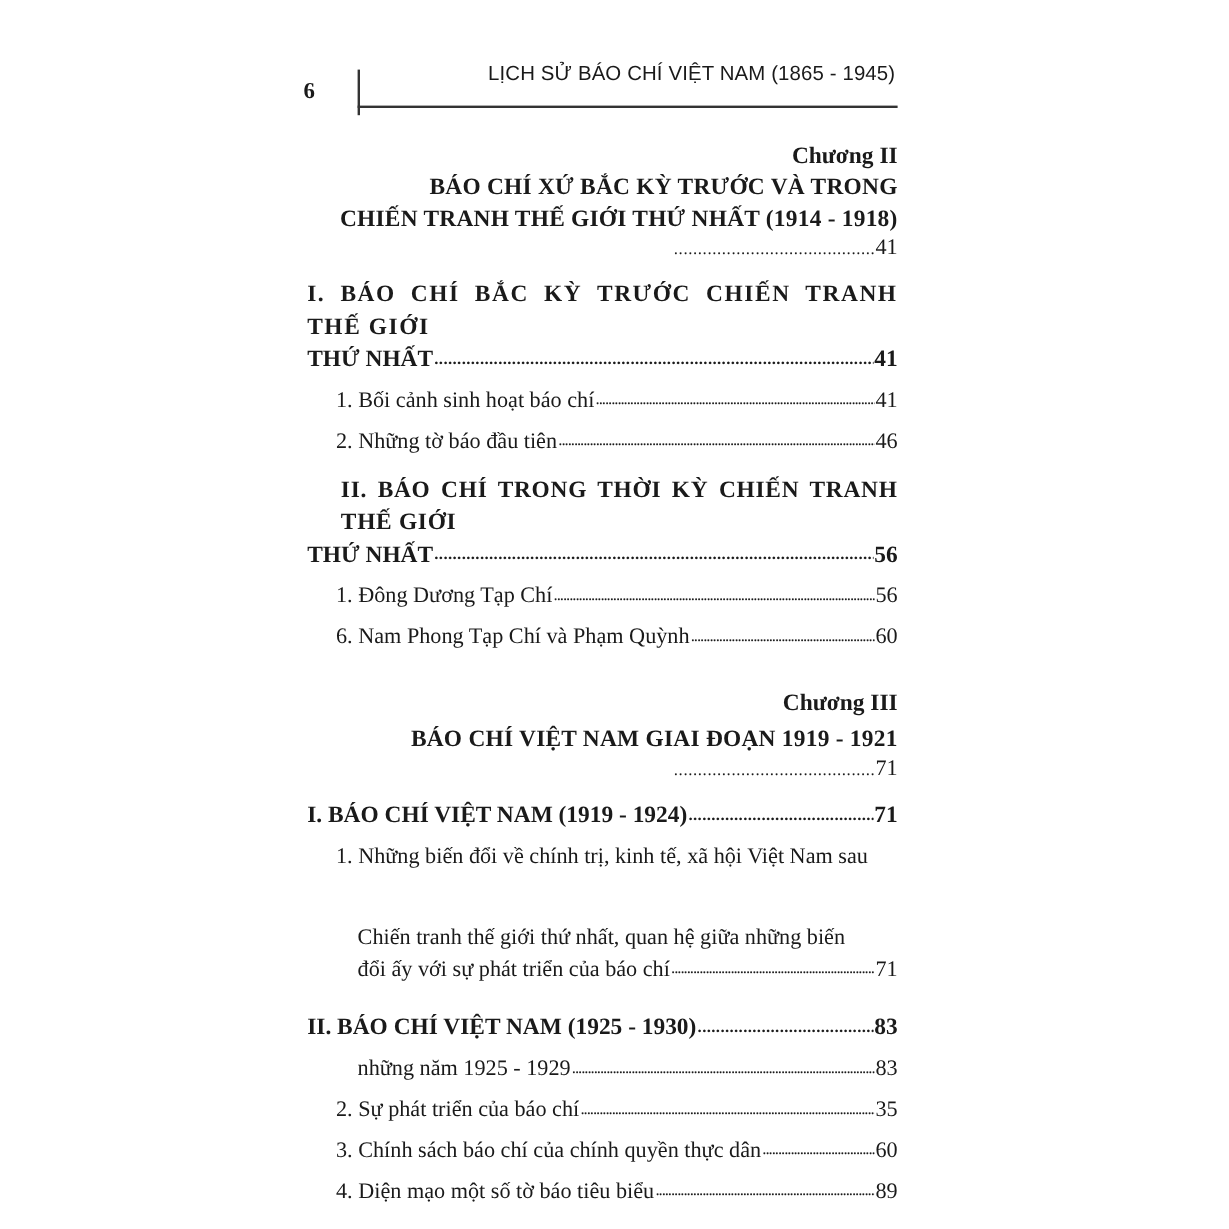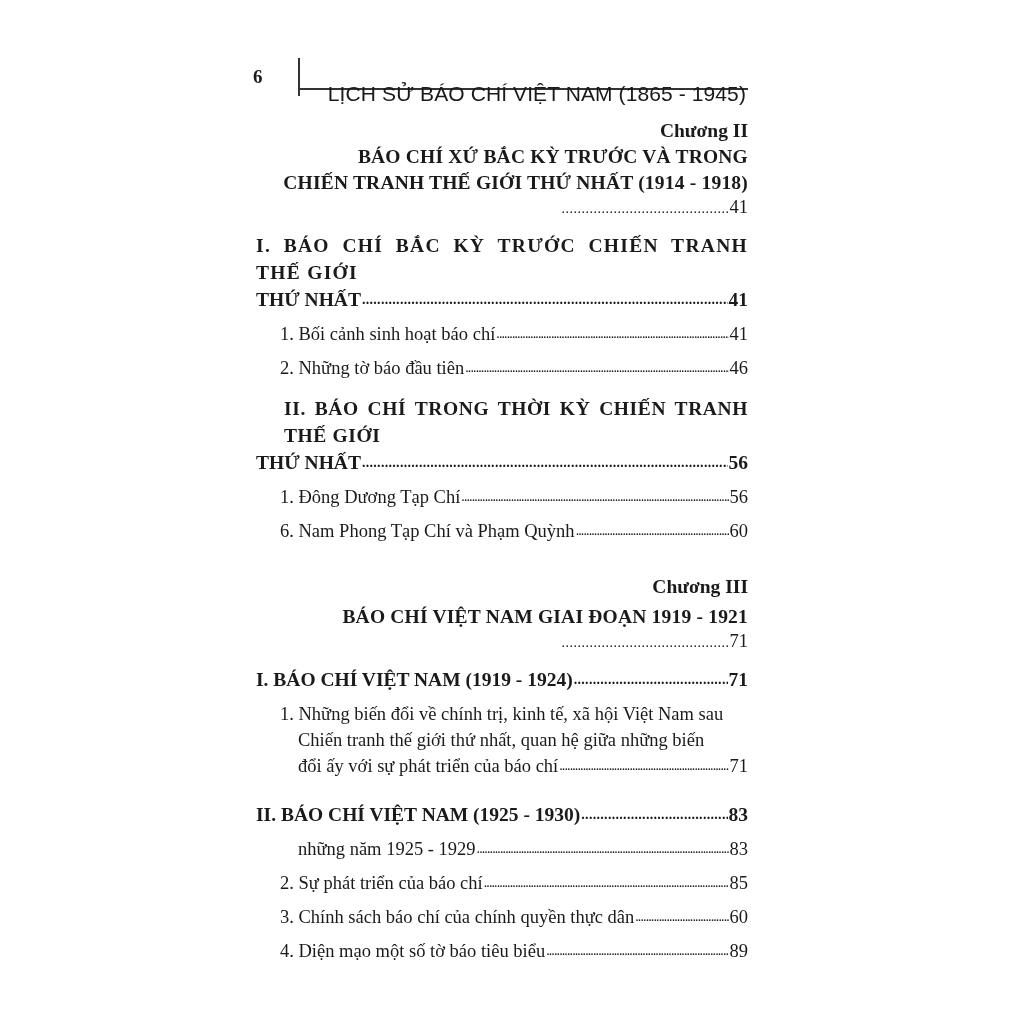--- a/index.html
+++ b/index.html
@@ -4,42 +4,42 @@
   <style>
     html, body { margin: 0; padding: 0; background: #ffffff; }
     body { width: 1024px; height: 1024px; position: relative; overflow: hidden;
            font-family: "Liberation Serif", "DejaVu Serif", serif; color: #1a1a1a; }
     .page { position: absolute; left: 0; top: 0; width: 1024px; height: 1024px; }
 
     
     .hdr-num { position: absolute; left: 253px; top: 66px; font-size: 19px; font-weight: bold; }
     .hdr-vrule { position: absolute; left: 298px; top: 58px; width: 2px; height: 38px; background: #333; }
     .hdr-hrule { position: absolute; left: 298px; top: 88px; width: 450px; height: 1.5px; background: #333; }
-    .hdr-title { position: absolute; right: 278px; top: 82px; font-family: "Liberation Sans", "DejaVu Sans", sans-serif;
-                 font-size: 21px; letter-spacing: 0.1px; white-space: nowrap; }
+    .hdr-title { position: absolute; right: 278px; top: 52px; font-family: "Liberation Sans", "DejaVu Sans", sans-serif;
+                 font-size: 17px; letter-spacing: 0.1px; white-space: nowrap; }
 
     
     .toc { position: absolute; left: 256px; top: 118px; width: 492px; }
     .chap { text-align: right; font-weight: bold; font-size: 19.5px; line-height: 26px; }
     .chap .ttl { font-size: 19.5px; letter-spacing: 0.2px; }
     .chap-page { display: flex; justify-content: flex-end; font-size: 18.5px; line-height: 22px; }
     .chap-page .dots { width: 168px; overflow: hidden; white-space: nowrap; letter-spacing: 0.5px; font-size: 14px; align-self: flex-end; line-height: 18px; }
 
     .row { display: flex; align-items: flex-end; white-space: nowrap; }
     .row .label { flex: 0 0 auto; }
     .row .leader { flex: 1 1 auto; overflow: hidden; white-space: nowrap; font-size: 14px; letter-spacing: 0.5px; margin: 0 1px; }
     .row .leader::before { content: ". . . . . . . . . . . . . . . . . . . . . . . . . . . . . . . . . . . . . . . . . . . . . . . . . . . . . . . . . . . . . . . . . . . . . . . . . . . . . . . . . . . . . . . . . . . . . . . . . . . . . . . . . . . . ."; letter-spacing: -2.2px; }
     .row .pg { flex: 0 0 auto; }
 
     .sec { font-weight: bold; font-size: 19.5px; line-height: 27px; }
     .sec .first { letter-spacing: 1.3px; display: block; text-align: justify; }
     .sec .row .leader::before { letter-spacing: -1.6px; }
 
     .item { font-size: 18.5px; line-height: 26px; padding-left: 24px; }
-    .item .cont { padding-left: 18px; display: block; }
+    .item .cont { padding-left: 18px; display: block; margin-top: 42px; }
     .item .row { padding-left: 0; }
     .item.wrap .row { padding-left: 18px; }
 
     .gap-s { height: 8px; }
     .gap-m { height: 14px; }
     .gap-l { height: 30px; }
   </style>
 </head>
 <body>
 
@@ -163,21 +163,21 @@
         <span class="label">những năm 1925 - 1929</span>
         <span class="leader"></span>
         <span class="pg">83</span>
       </div>
     </div>
     <div class="gap-s"></div>
     <div class="item">
       <div class="row">
         <span class="label">2. Sự phát triển của báo chí</span>
         <span class="leader"></span>
-        <span class="pg">85</span>
+        <span class="pg">35</span>
       </div>
     </div>
     <div class="gap-s"></div>
     <div class="item">
       <div class="row">
         <span class="label">3. Chính sách báo chí của chính quyền thực dân</span>
         <span class="leader"></span>
         <span class="pg">60</span>
       </div>
     </div>

